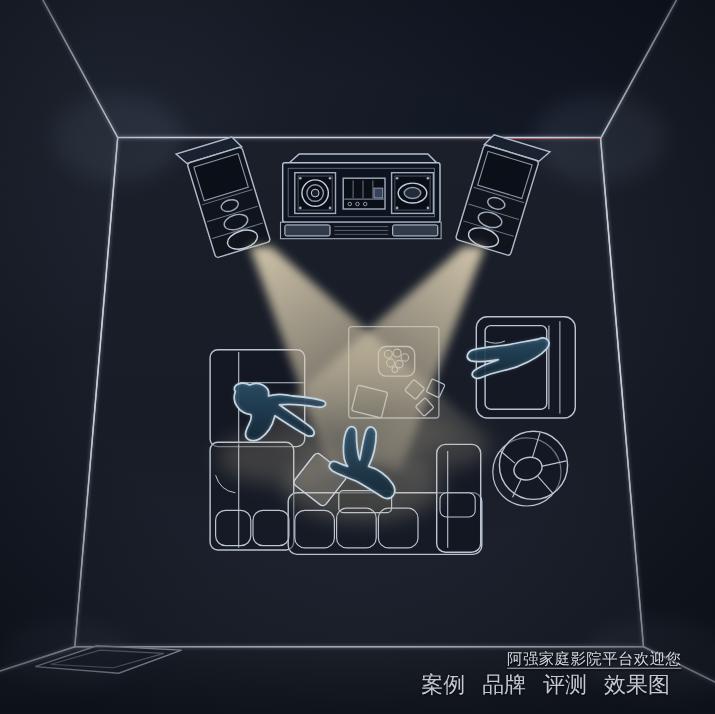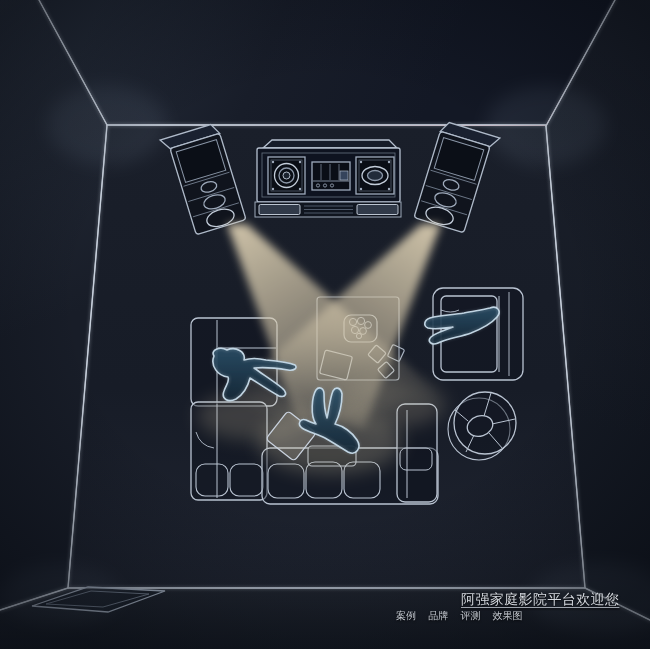--- a/index.html
+++ b/index.html
@@ -13,21 +13,21 @@
     position:absolute;inset:0;pointer-events:none;
     background:radial-gradient(ellipse 70% 62% at 50% 46%, rgba(0,0,0,0) 55%, rgba(4,7,13,0.50) 100%);
   }
   .caption{position:absolute;color:#d4d8de;text-shadow:0 1px 2px rgba(0,0,0,.85);white-space:nowrap;}
   .caption-line1{
     top:591px;left:461px;font-size:14px;letter-spacing:0.4px;
     text-decoration:underline;text-underline-offset:3px;
     text-decoration-color:rgba(205,212,222,.75);text-decoration-thickness:1px;
     cursor:pointer;
   }
-  .caption-line2{top:609px;left:396px;font-size:10px;color:#c3c8d0;text-align:right;}
+  .caption-line2{top:609px;left:383px;font-size:20px;color:#c3c8d0;text-align:right;}
   .caption-line2 .nav-item{margin-right:9px;cursor:pointer;}
   .caption-line2 .nav-item:last-child{margin-right:0;}
 </style>
 </head>
 <body>
 
 <div class="scene">
 
 <svg width="650" height="649" viewBox="0 0 650 649">
   <defs>

